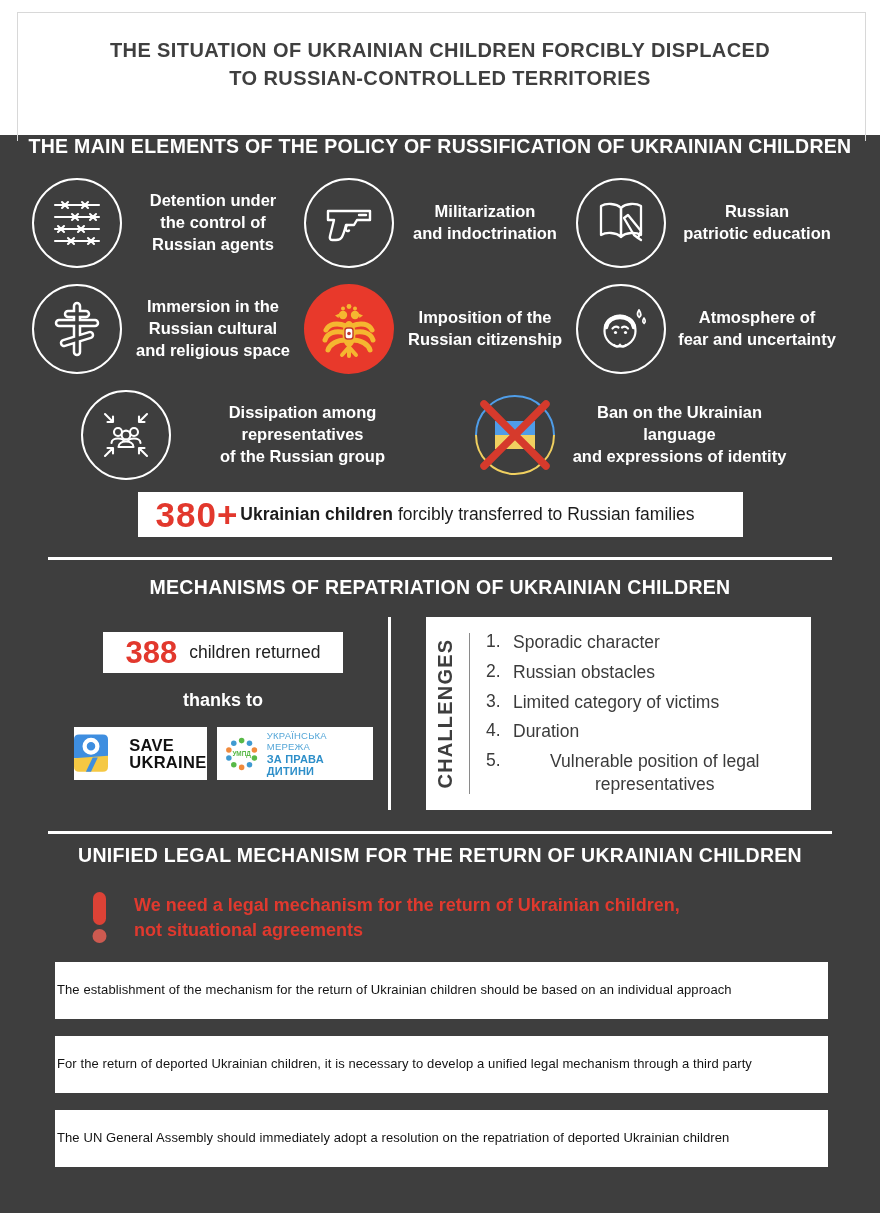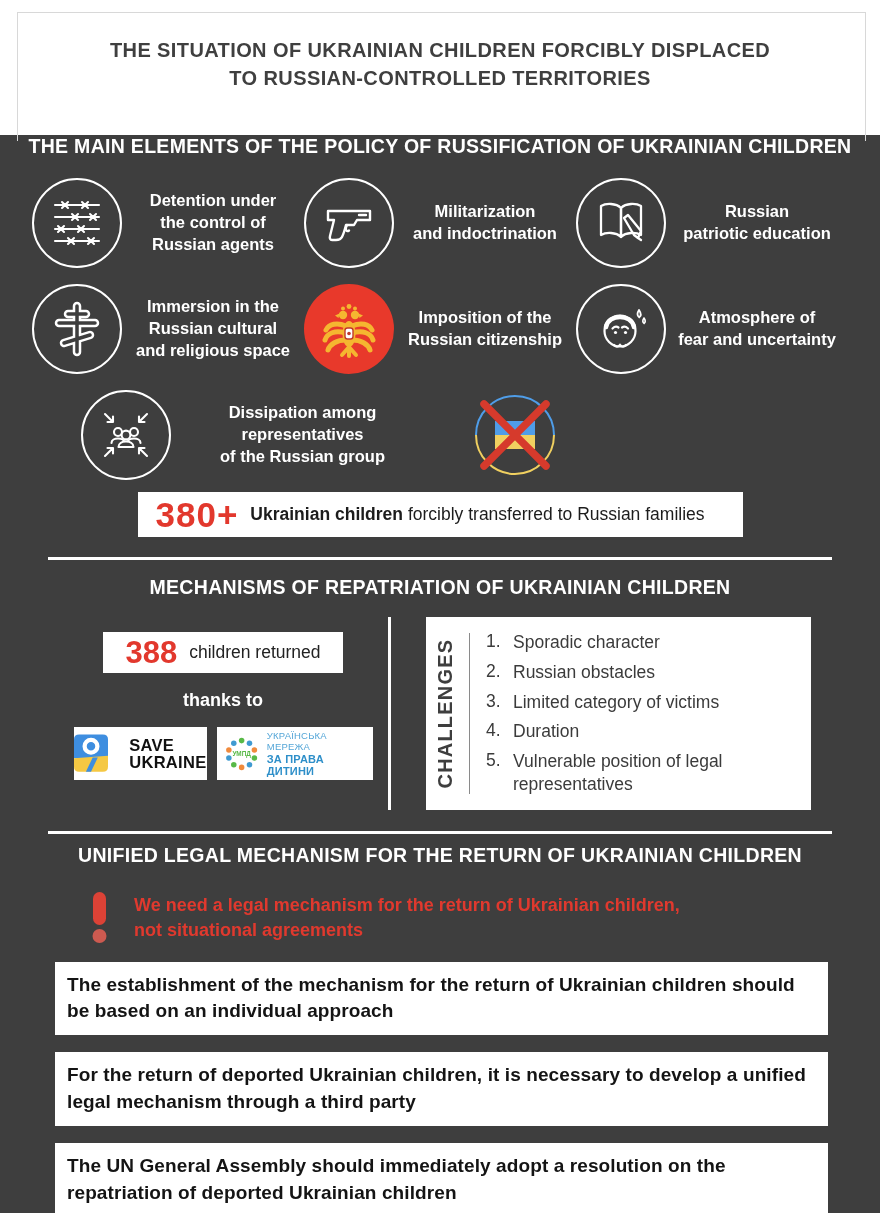--- a/index.html
+++ b/index.html
@@ -24,21 +24,21 @@
   .p-item{display:flex;align-items:center;width:272px;}
   .p-item.wide1{width:354px;} .p-item.wide2{width:330px;}
   .icon-circle{width:90px;height:90px;border-radius:50%;border:2px solid #fff;flex:none;
                display:flex;align-items:center;justify-content:center;box-sizing:border-box;}
   .icon-circle.emblem{border:none;background:#e8392b;}
   .icon-circle.noborder{border:none;}
   .p-label{flex:1;text-align:center;color:#fff;font-size:16.5px;font-weight:600;
            line-height:1.32;white-space:pre-line;padding:0 4px;}
   
   .stat-box{width:605px;margin:12px auto 0;background:#fff;display:flex;align-items:center;
-            padding:5px 18px;box-sizing:border-box;gap:12px;min-height:40px;}
+            padding:5px 18px;box-sizing:border-box;gap:2px;min-height:40px;}
   .stat-value{color:#e2382d;font-size:35px;font-weight:800;letter-spacing:1px;line-height:1;}
   .stat-text{font-size:17.5px;color:#1c1c1c;font-weight:400;}
   .stat-text b{font-weight:700;}
   
   .hr{height:3px;background:#fff;margin:20px 48px 0;}
   .hr2{margin-top:21px;}
   
   .mech{display:flex;margin-top:18px;align-items:stretch;}
   .mech-left{width:330px;margin-left:58px;text-align:center;}
   .mech-sep{width:2.5px;background:#fff;}
@@ -61,27 +61,27 @@
   
   .challenges{background:#fff;width:385px;box-sizing:border-box;
               padding:14px 14px 14px 8px;display:flex;align-items:stretch;}
   .ch-label{writing-mode:vertical-rl;transform:rotate(180deg);font-size:20px;font-weight:800;
             color:#3e3e3e;letter-spacing:1.2px;text-align:center;}
   .ch-sep{width:1.5px;background:#8a8a8a;margin:2px 16px 2px 12px;}
   .ch-list{display:flex;flex-direction:column;gap:7px;justify-content:center;
            font-size:17.5px;color:#3b3b3b;flex:1;}
   .ch-item{display:flex;}
   .ch-num{width:27px;flex:none;}
-  .ch-text{line-height:1.3;}
+  .ch-text{line-height:1.3;text-align:center;}
   
   .alert{display:flex;gap:22px;margin:24px 0 0 86px;align-items:flex-start;}
   .alert-text{color:#e0392e;font-weight:700;font-size:18px;line-height:1.4;
               white-space:pre-line;padding-top:2px;}
-  .statement{background:#fff;margin:17px 52px 0 55px;padding:10px 12px;font-size:19px;
-             font-weight:700;color:#141414;line-height:1.42;box-sizing:border-box;
+  .statement{background:#fff;margin:17px 52px 0 55px;padding:10px 2px;font-size:13px;
+             font-weight:400;color:#141414;line-height:1.42;box-sizing:border-box;
              min-height:57px;display:flex;align-items:center;letter-spacing:.1px;}
   .st1{margin-top:17px;}
   svg{display:block;}
 </style>
 </head>
 <body>
 
 <div class="page">
 
   <div class="top-band">
@@ -218,20 +218,22 @@
     <div class="p-item wide2">
       <div class="icon-circle noborder">
         <svg width="90" height="90" viewBox="0 0 90 90" fill="none">
           <path d="M6,45 A39,39 0 0 1 84,45" stroke="#4f9de8" stroke-width="2"></path>
           <path d="M84,45 A39,39 0 0 1 6,45" stroke="#f0d060" stroke-width="2"></path>
           <rect x="25" y="31" width="40" height="14" fill="#4f9de8"></rect>
           <rect x="25" y="45" width="40" height="14" fill="#f0d060"></rect>
           <path d="M14,14 L76,76 M76,14 L14,76" stroke="#d63a2c" stroke-width="7.5" stroke-linecap="round"></path>
         </svg>
       </div>
+      <div class="p-label">Ban on the Ukrainian language
+and expressions of identity</div>
     </div>
   </div>
 
   <div class="stat-box">
     <span class="stat-value">380+</span>
     <span class="stat-text"><b>Ukrainian children</b><span> forcibly transferred to Russian families</span></span>
   </div>
 
   <div class="hr"></div>
 

